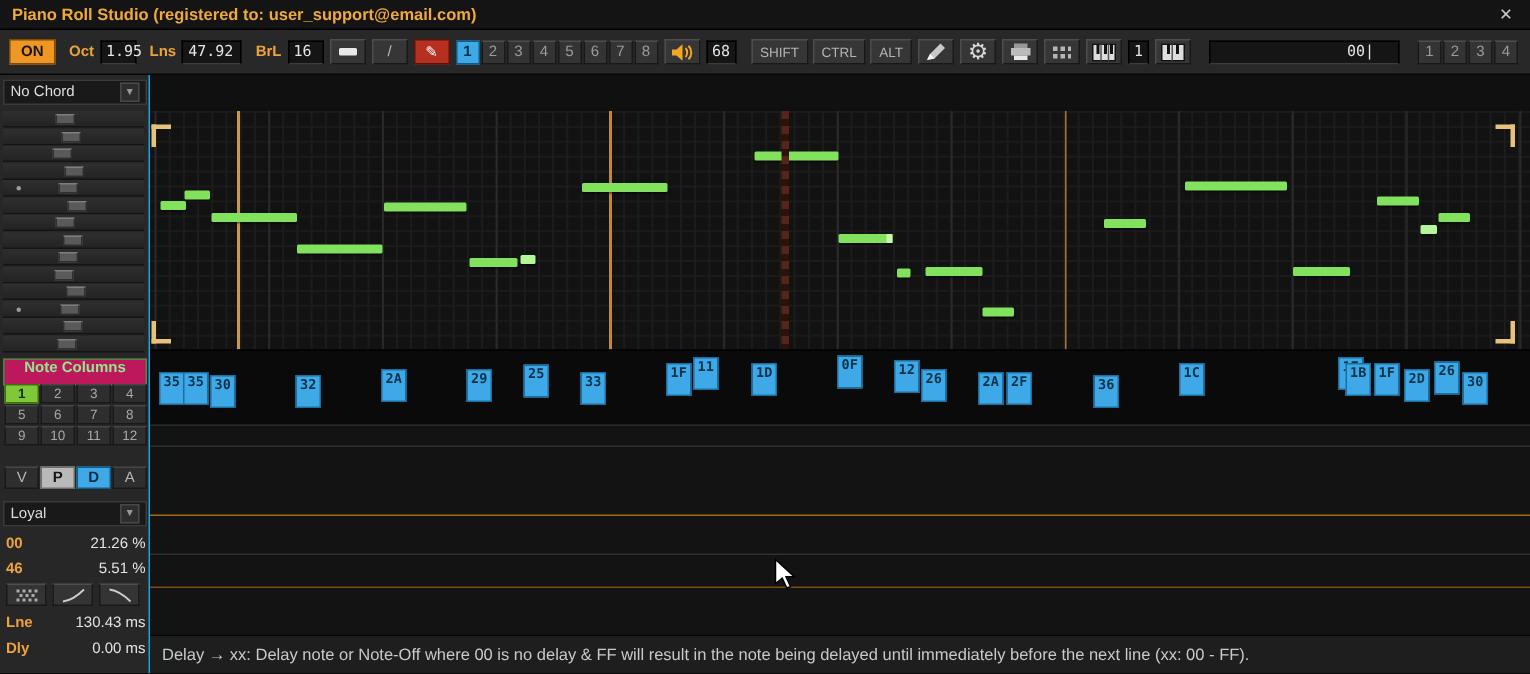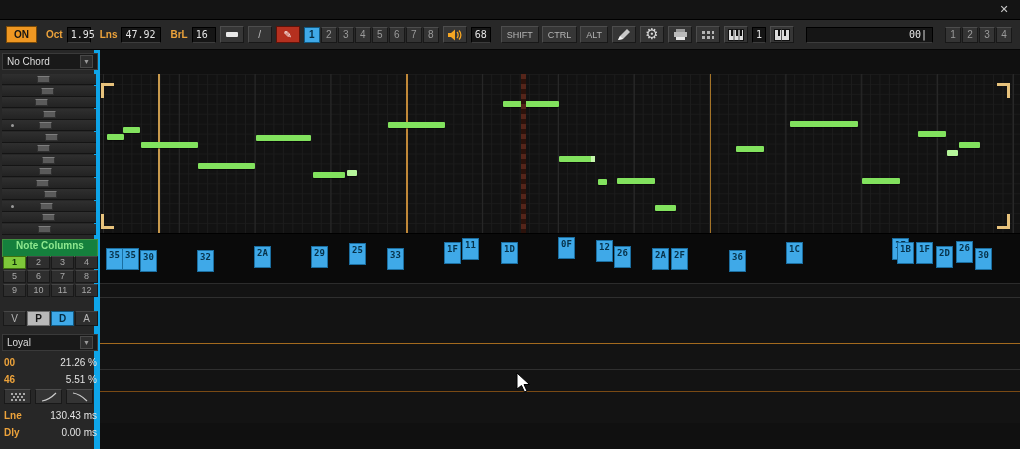--- a/index.html
+++ b/index.html
@@ -21,32 +21,32 @@
   .lab{color:#eda33b;font-size:10px;font-weight:bold;margin-left:5px;}
   .field{height:16px;background:#151515;border:1px solid #000;border-bottom-color:#3c3c3c;color:#e4e4e4;font-size:10px;line-height:14px;padding:0 3px;font-family:"DejaVu Sans Mono",monospace;display:inline-block;}
   .w34{width:24px;} .w40{width:40px;} .w24{width:24px;} .w20{width:20px;text-align:center;} .w14{width:14px;text-align:center;}
   .eraser{display:block;width:12px;height:5px;background:#e9e9e9;border-radius:1px;}
   .trackbtns,.presetbtns{display:inline-flex;gap:1px;}
   .tbn{width:16px;height:16px;background:#343434;border:1px solid #181818;border-top-color:#4d4d4d;color:#9b9b9b;font-size:10px;font-family:inherit;display:inline-flex;align-items:center;justify-content:center;}
   .tbn.active{background:#3fa9e8;border-color:#105a84;color:#052c42;font-weight:bold;}
   .modbtns{display:inline-flex;gap:3px;margin-left:6px;}
   .btn.modbtn{font-size:9px;color:#b4b4b4;}
   .gear{font-family:"DejaVu Sans",sans-serif;font-size:15px;color:#d8d8d8;line-height:15px;}
-  .editfield{flex:1;margin-left:8px;text-align:right;padding-right:5px;}
+  .editfield{flex:1;margin-left:8px;text-align:right;padding-right:16px;}
   .presetbtns{margin-left:8px;margin-right:2px;}
 
   
-  .sidebar{position:absolute;left:0;top:50px;width:100px;height:399px;background:#272727;border-right:6px solid #0ea5e9;}
+  .sidebar{position:absolute;left:0;top:50px;width:100px;height:399px;background:#272727;border-right:1px solid #0ea5e9;}
   .dropdown{position:absolute;left:2px;width:96px;height:17px;background:#191919;border:1px solid #3a3a3a;display:flex;align-items:center;padding:0 4px;color:#dcdcdc;font-size:10px;}
   .dropdown.chord{top:3px;} .dropdown.dd2{top:284px;}
   .dd-arrow{margin-left:auto;width:13px;height:13px;background:#2d2d2d;border:1px solid #484848;color:#999;font-size:7px;line-height:12px;text-align:center;}
   .srow{position:absolute;left:2px;width:94px;height:11px;background:linear-gradient(#2f2f2f,#232323);border-bottom:1px solid #141414;}
   .shandle{position:absolute;top:2px;width:13px;height:7px;background:#5a5a5a;border:1px solid #303030;border-top-color:#7e7e7e;}
   .sdot{position:absolute;left:9px;top:4px;width:3px;height:3px;background:#9a9a9a;border-radius:50%;}
-  .notecols{position:absolute;left:2px;top:189px;width:96px;height:18px;background:#15803d;border:1px solid #3f8f3f;color:#8ee88e;font-size:10px;font-weight:bold;text-align:center;line-height:12px;}
+  .notecols{position:absolute;left:2px;top:189px;width:96px;height:18px;background:#be185d;border:1px solid #3f8f3f;color:#8ee88e;font-size:10px;font-weight:bold;text-align:center;line-height:12px;}
   .colbtn{position:absolute;width:23px;height:13px;background:#2e2e2e;border:1px solid #191919;border-top-color:#464646;color:#a8a8a8;font-size:9px;line-height:11px;text-align:center;}
   .colbtn.active{background:#7ec83a;border-color:#3f7010;color:#10300a;font-weight:bold;}
   .modebtn{position:absolute;width:23px;height:15px;font-size:10px;line-height:13px;text-align:center;border:1px solid #191919;}
   .modebtn.normal{background:#2e2e2e;border-top-color:#464646;color:#b5b5b5;}
   .modebtn.light{background:#b9b9b9;border-color:#6e6e6e;color:#161616;font-weight:bold;}
   .modebtn.active{background:#3fa9e8;border-color:#105a84;color:#052c42;font-weight:bold;}
   .sparam{position:absolute;left:4px;width:93px;display:flex;align-items:center;height:14px;font-size:10px;}
   .sparam.p1{top:305px;} .sparam.p2{top:322px;} .sparam.lnerow{top:358px;} .sparam.dlyrow{top:375px;}
   .plab{color:#eda33b;font-weight:bold;}
   .pval{margin-left:auto;color:#e3e3e3;}
@@ -82,20 +82,21 @@
   .hline{position:absolute;left:0;width:920px;height:1px;}
   .statusbar{position:absolute;left:0;top:373px;width:920px;height:26px;background:#1e1e1e;border-top:1px solid #060606;display:flex;align-items:center;padding:0 8px;color:#c9c9c9;font-size:11px;}
   .cursor{position:absolute;left:516px;top:372px;pointer-events:none;}
 </style>
 </head>
 <body>
 
 <div class="app">
 
   <div class="titlebar">
+    <span class="title">Piano Roll Studio  (registered to: user_support@email.com)</span>
     <span class="close">✕</span>
   </div>
 
   <div class="toolbar">
     <button class="btn on">ON</button>
     <span class="lab">Oct</span>
     <span class="field w34">1.95</span>
     <span class="lab">Lns</span>
     <span class="field w40">47.92</span>
     <span class="lab">BrL</span>
@@ -359,19 +360,22 @@
         <div class="vbox" style="left: 836px; top: 12px;">2D</div>
         <div class="vbox" style="left: 856px; top: 7px;">26</div>
         <div class="vbox" style="left: 875px; top: 14px;">30</div>
       </div>
     <div class="automation" id="automation">
         <div class="hline" style="top: 13px; background: rgb(47, 47, 47);"></div>
         <div class="hline" style="top: 59px; background: rgb(163, 106, 30);"></div>
         <div class="hline" style="top: 85px; background: rgb(47, 47, 47);"></div>
         <div class="hline" style="top: 107px; background: rgb(122, 74, 20);"></div>
       </div>
+    <div class="statusbar">
+      <span>Delay → xx:  Delay note or Note-Off where 00 is no delay &amp; FF will result in the note being delayed until immediately before the next line (xx: 00 - FF).</span>
+    </div>
   </div>
 
   <svg class="cursor" width="16" height="22" viewBox="0 0 16 22">
     <path d="M1 1 L1 17 L5.5 13.5 L8.5 20 L11 19 L8 12.5 L13.5 12.5 Z" fill="#fff" stroke="#000" stroke-width="1"></path>
   </svg>
 
 </div>
 
 </body></html>

